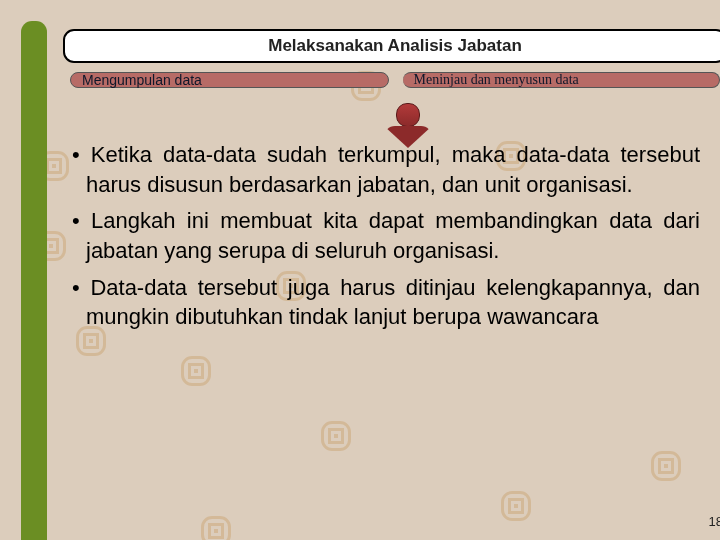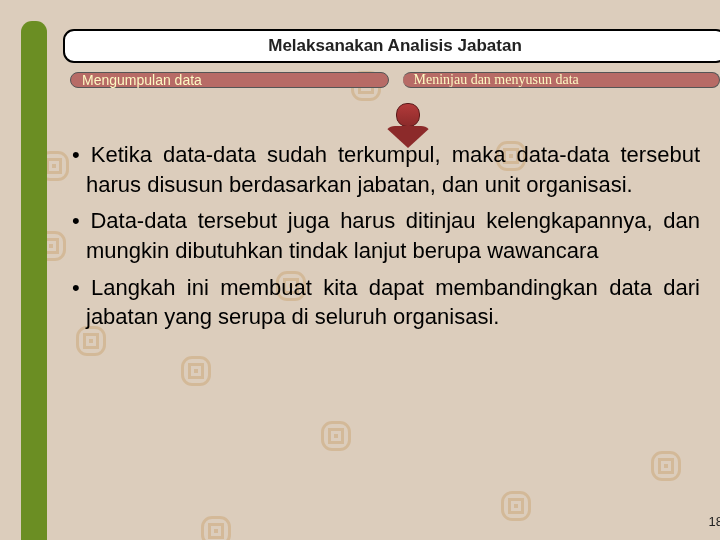--- a/index.html
+++ b/index.html
@@ -66,21 +66,21 @@
     z-index: 3;
   }
   .header-cell {
     flex: 1;
     background: #b76b66;
     border: 1px solid #555;
     display: flex;
     align-items: center;
     padding-left: 4px;
     font-size: 14px;
-    color: #fef9c3;
+    color: #0f172a;
   }
   .header-cell + .header-cell { border-left: none; font-family: Liberation Serif, serif; }
   .arrow {
     position: absolute;
     top: 75px;
     left: 356px;
     width: 48px;
     height: 48px;
     z-index: 3;
   }
@@ -166,19 +166,19 @@
 
 <div class="arrow">
   <div class="arrow-stem"></div>
   <div class="arrow-head"></div>
 </div>
 
 <div class="cols">
   <div class="col">
     <ul>
       <li>Ketika data-data sudah terkumpul, maka data-data tersebut harus disusun berdasarkan jabatan, dan unit organisasi.</li>
+      <li>Langkah ini membuat kita dapat membandingkan data dari jabatan yang serupa di seluruh organisasi.</li>
       <li>Data-data tersebut juga harus ditinjau kelengkapannya, dan mungkin dibutuhkan tindak lanjut berupa wawancara</li>
-      <li>Langkah ini membuat kita dapat membandingkan data dari jabatan yang serupa di seluruh organisasi.</li>
     </ul>
   </div>
 </div>
 
 <div class="pagenum">18</div>
 
 </body></html>

